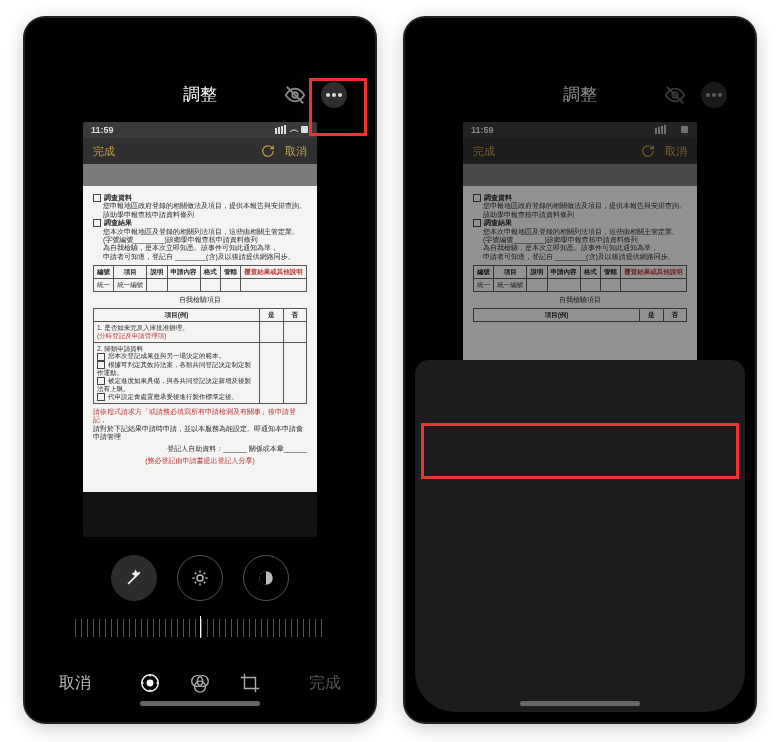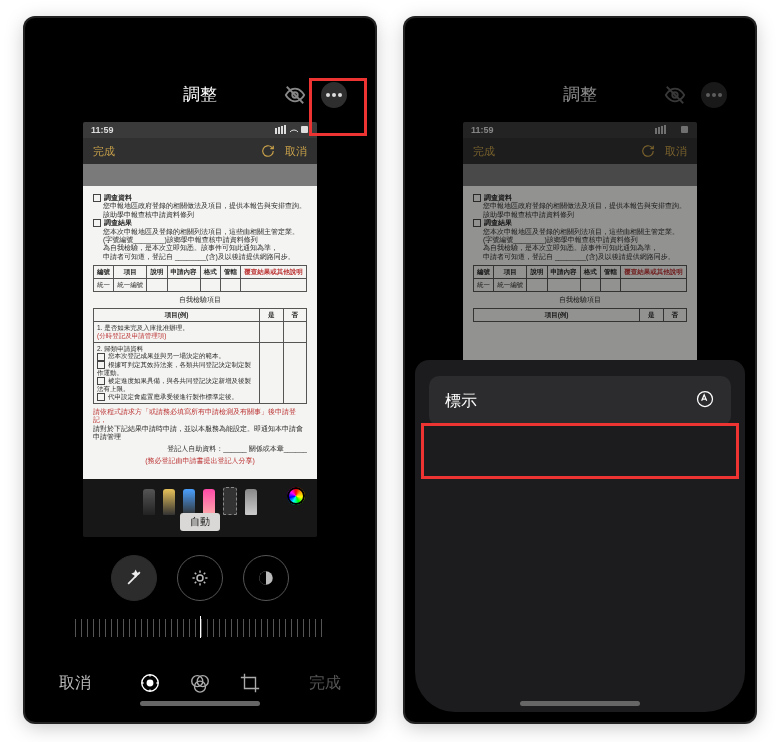--- a/index.html
+++ b/index.html
@@ -12,21 +12,21 @@
   }
   .phones {
     display: flex;
     gap: 30px;
     padding: 18px 25px;
   }
   .phone {
     width: 350px;
     height: 704px;
     background: #000;
-    border-radius: 10px;
+    border-radius: 20px;
     position: relative;
     box-shadow: 0 0 0 2px #222, 0 4px 20px rgba(0,0,0,.25);
     overflow: hidden;
   }
   .notch {
     position: absolute;
     top: 0; left: 50%;
     transform: translateX(-50%);
     width: 150px; height: 28px;
     background: #000;
@@ -329,32 +329,20 @@
                   <td></td>
                 </tr>
           </tbody>
             </table>
           <div class="red">請依程式請求方「或請務必填寫所有申請檢測及有關事」後申請登記，</div>
           <div>請對於下記結果申請時申請，並以本服務為能設定。即通知本申請會申請管理</div>
           <div style="text-align:right;margin-top:3px">登記人自助資料：______ 關係或本章______</div>
           <div class="footnote">(務必登記由申請書提出登記人分享)</div>
         </div>
 
-        <div class="markup-bar">
-          <div class="pens">
-            <div class="pen" style="background:linear-gradient(#555,#222)"></div>
-            <div class="pen" style="background:linear-gradient(#e8c25a,#333)"></div>
-            <div class="pen" style="background:linear-gradient(#4aa0ff,#333)"></div>
-            <div class="pen" style="background:linear-gradient(#ff4aa8,#faa)"></div>
-            <div class="pen" style="background:#333;border:1px dashed #888"></div>
-            <div class="pen" style="background:linear-gradient(#888,#ccc)"></div>
-          </div>
-          <div class="colorwheel"></div>
-          <div class="auto-pill">自動</div>
-        </div>
       </div>
 
       <div class="adjust-row">
         <div class="tool-circ filled">
           <svg width="20" height="20" viewBox="0 0 24 24" fill="none" stroke="#eee" stroke-width="2">
               <path d="M5 19L19 5"></path>
               <path d="M14 4l1 2 2 1-2 1-1 2-1-2-2-1 2-1z" fill="#eee"></path>
             </svg>
         </div>
         <div class="tool-circ">
@@ -492,29 +480,20 @@
                   <th style="width:78%">項目(例)</th>
                   <th>是</th>
                   <th>否</th>
                 </tr>
               </tbody>
             </table>
         </div>
       </div>
 
       <div class="sheet">
-        <div class="sheet-row">
-          <span>標示</span>
-          <span>
-            <svg width="20" height="20" viewBox="0 0 24 24" fill="none" stroke="#fff" stroke-width="1.5">
-                <circle cx="12" cy="12" r="9"></circle>
-                <path d="M8 14l3-7 3 7M9 12h4"></path>
-              </svg>
-          </span>
-        </div>
         <div class="home-ind"></div>
       </div>
 
     </div>
 
     <div class="callout" style="top:405px; left:16px; right:16px; height:56px"></div>
   </div>
 
 </div>
 

